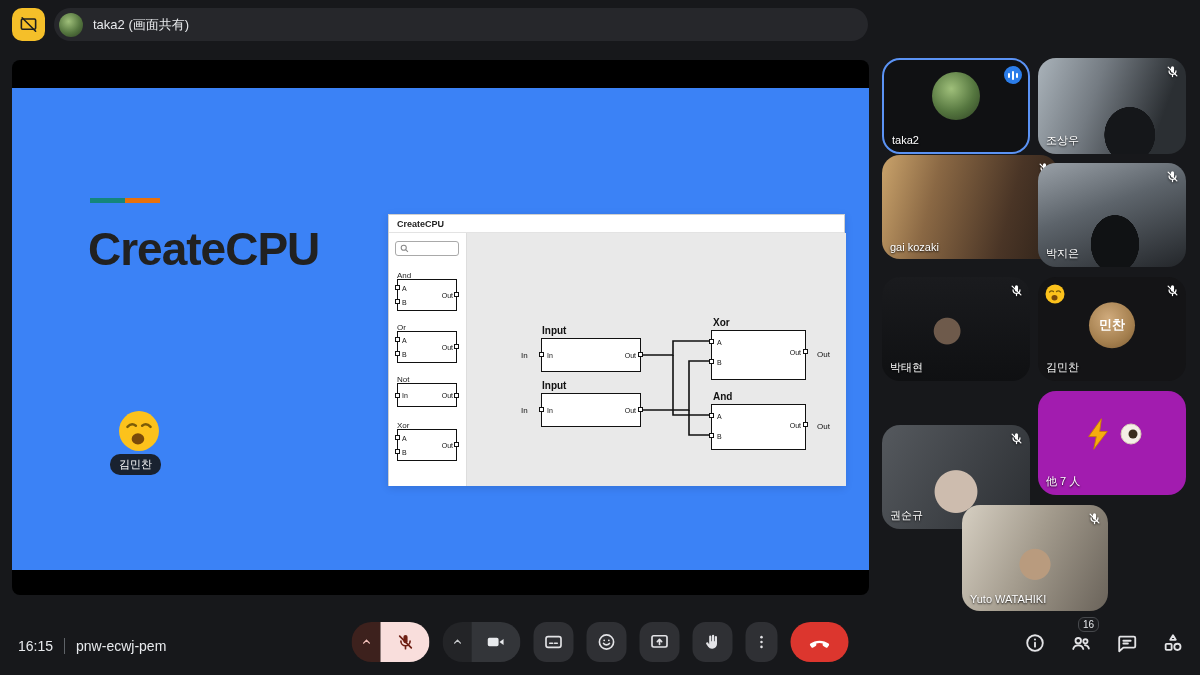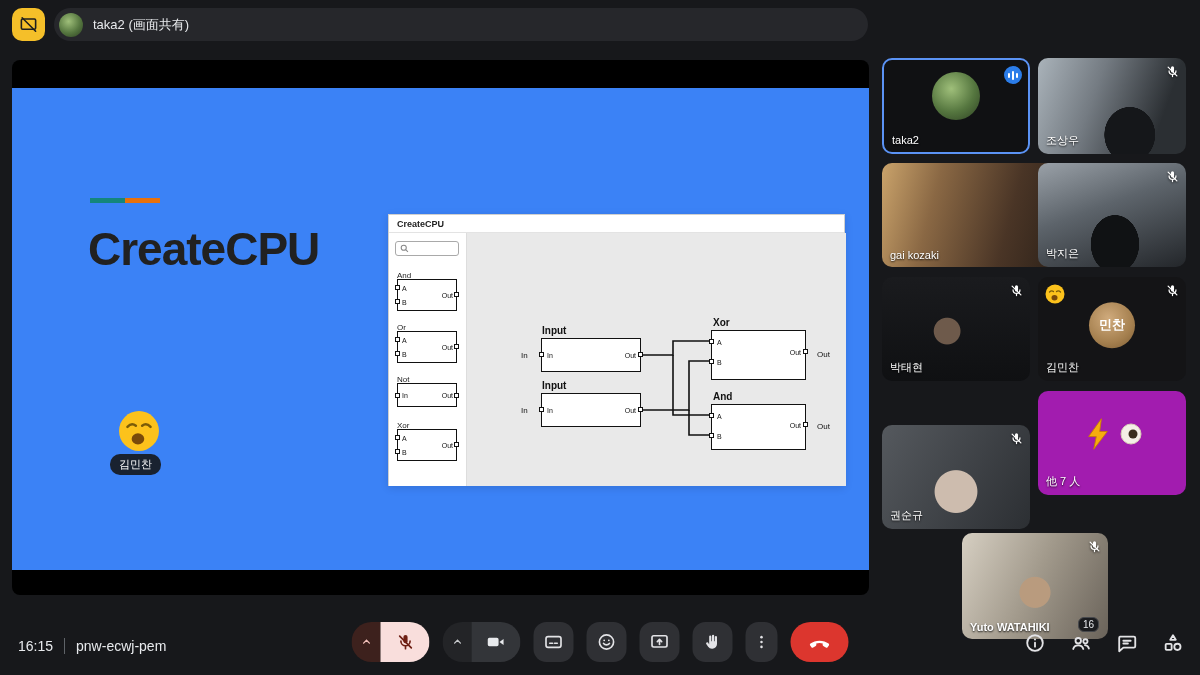--- a/index.html
+++ b/index.html
@@ -51,45 +51,45 @@
   .crumb .sep { font-size:8px; color:#999; }
   .crumb .page { font-size:8px; color:#222; font-weight:bold; }
   .crumb .x { margin-left:auto; font-size:11px; color:#555; line-height:1; }
 
   .node { position:absolute; background:#fff; border:1.5px solid #111; }
   .node-title { position:absolute; font-size:10px; font-weight:bold; color:#111; }
   .ext-label { position:absolute; font-size:8px; color:#111; }
   .wires { position:absolute; left:0; top:0; pointer-events:none; }
 
   
-  .tile { position:absolute; border-radius:10px; overflow:hidden; background:#202124; cursor:pointer; }
+  .tile { position:absolute; border-radius:18px; overflow:hidden; background:#202124; cursor:pointer; }
   .tile .name { position:absolute; left:8px; bottom:6px; font-size:11px; color:#fff;
     text-shadow:0 1px 2px rgba(0,0,0,.9); white-space:nowrap; }
   .tile .mute { position:absolute; right:6px; top:6px; width:15px; height:15px; color:#fff;
     filter:drop-shadow(0 1px 1px rgba(0,0,0,.7)); }
   .t0 { left:882px; top:58px;  width:148px; height:96px; border:2px solid #5b93f5; background:#101113; }
   .t1 { left:1038px; top:58px; width:148px; height:96px;
     background:radial-gradient(ellipse 42px 46px at 62% 80%, #15171a 60%, transparent 61%),
                linear-gradient(110deg,#aab3ba 0%,#747b82 38%,#2b2f33 80%); }
-  .t2 { left:882px; top:163px; width:176px; height:104px;
+  .t2 { left:882px; top:155px; width:176px; height:104px;
     background:linear-gradient(105deg,#caa36b 0%,#8a6844 30%,#4a3526 70%,#2e2219 100%);padding-left:11px; }
   .t3 { left:1038px; top:163px; width:148px; height:104px;
     background:radial-gradient(ellipse 40px 48px at 52% 78%, #101214 60%, transparent 61%),
                linear-gradient(160deg,#9aa1a8 0%,#5d646b 42%,#23262a 100%); }
   .t4 { left:882px; top:277px; width:148px; height:104px;
     background:radial-gradient(circle at 44% 52%, #6e5a4b 0 13%, transparent 14%),
                linear-gradient(#1a1b1e,#0f1012); }
   .t5 { left:1038px; top:277px; width:148px; height:104px; background:#141416; }
   .t6 { left:882px; top:391px; width:148px; height:104px;
     background:radial-gradient(circle at 50% 64%, #cdbcae 0 21%, transparent 22%),
                linear-gradient(120deg,#55595e,#2c2f33);margin-top:34px; }
   .t7 { left:1038px; top:391px; width:148px; height:104px; background:#a21caf; }
-  .t8 { left:962px; top:533px; width:146px; height:106px;
+  .t8 { left:962px; top:505px; width:146px; height:106px;
     background:radial-gradient(circle at 50% 56%, #b99b7e 0 16%, transparent 17%),
-               linear-gradient(115deg,#d6cfc2 0%,#a29a8c 48%,#6a635a 100%);font-weight:bold; }
+               linear-gradient(115deg,#d6cfc2 0%,#a29a8c 48%,#6a635a 100%); }
   .tile .big-avatar { position:absolute; left:50%; top:12px; transform:translateX(-50%); width:48px; height:48px;
     border-radius:50%; background:radial-gradient(circle at 40% 35%, #9fbf7a, #55763f 55%, #2c3f22); }
   .tile .name-avatar { position:absolute; left:50%; top:50%; transform:translate(-50%,-58%); width:46px; height:46px;
     border-radius:50%; background:radial-gradient(circle at 42% 35%, #d0ab7d, #a5804f 60%, #7c5c34);
     display:flex; align-items:center; justify-content:center; font-size:13px; color:#fff; font-weight:bold; }
   .audio-ind { position:absolute; right:6px; top:6px; width:18px; height:18px; border-radius:50%;
     background:#2b7de9; display:flex; align-items:center; justify-content:center; gap:1.5px; }
   .audio-ind i { width:2.5px; background:#fff; border-radius:2px; display:block; }
   .tile-emoji-tl { position:absolute; left:7px; top:7px; width:20px; height:20px; }
   .center-emojis { position:absolute; left:0; top:0; right:0; bottom:18px; display:flex;

